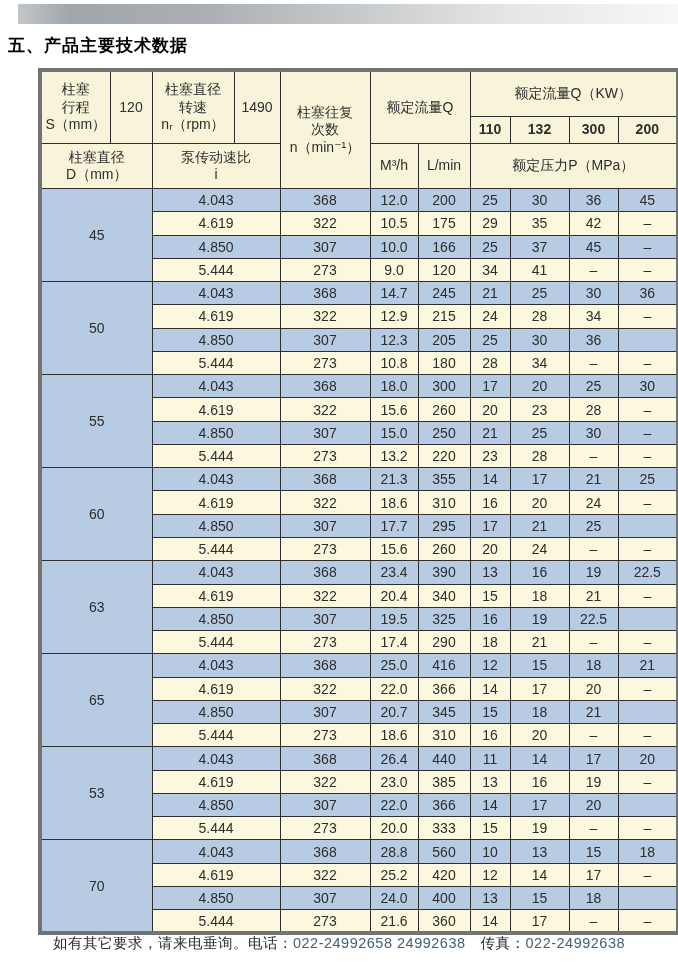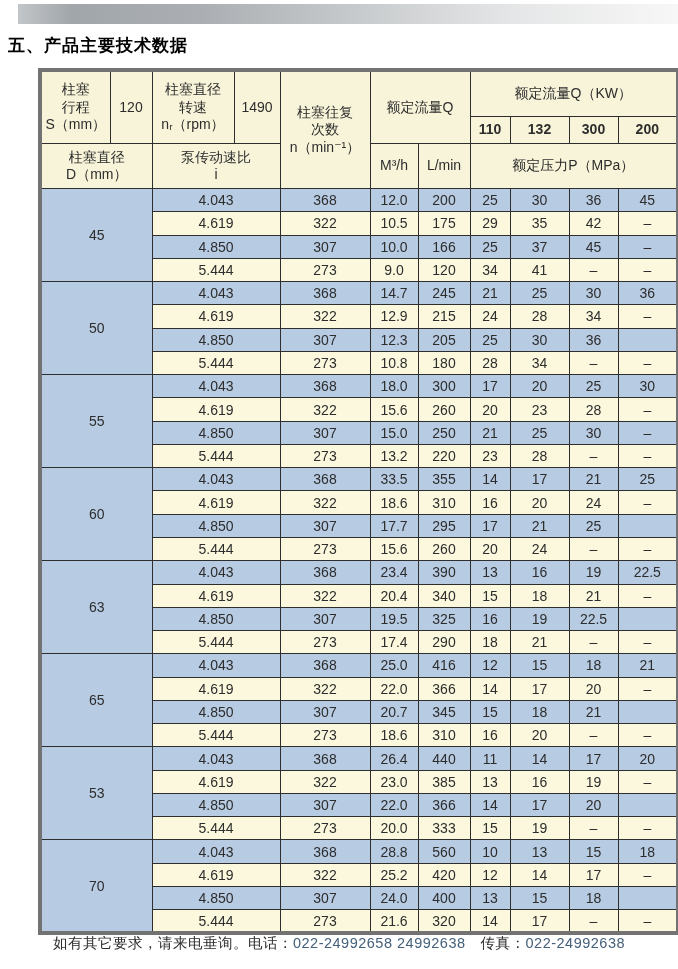--- a/index.html
+++ b/index.html
@@ -247,21 +247,21 @@
         <td colspan="1">220</td>
         <td colspan="1">23</td>
         <td colspan="1">28</td>
         <td colspan="1">–</td>
         <td colspan="1">–</td>
       </tr>
       <tr class="row-blue">
         <td rowspan="4" colspan="2" class="diam">60</td>
         <td colspan="2">4.043</td>
         <td colspan="1">368</td>
-        <td colspan="1">33.5</td>
+        <td colspan="1">21.3</td>
         <td colspan="1">355</td>
         <td colspan="1">14</td>
         <td colspan="1">17</td>
         <td colspan="1">21</td>
         <td colspan="1">25</td>
       </tr>
       <tr class="row-cream">
         <td colspan="2">4.619</td>
         <td colspan="1">322</td>
         <td colspan="1">18.6</td>
@@ -442,21 +442,21 @@
         <td colspan="1">400</td>
         <td colspan="1">13</td>
         <td colspan="1">15</td>
         <td colspan="1">18</td>
         <td colspan="1"></td>
       </tr>
       <tr class="row-cream">
         <td colspan="2">5.444</td>
         <td colspan="1">273</td>
         <td colspan="1">21.6</td>
-        <td colspan="1">320</td>
+        <td colspan="1">360</td>
         <td colspan="1">14</td>
         <td colspan="1">17</td>
         <td colspan="1">–</td>
         <td colspan="1">–</td>
       </tr>
     </tbody>
 </table>
 
 <div class="footer-note"><span>如有其它要求，请来电垂询。电话：</span><span class="num">022-24992658 24992638</span><span>　</span><span>传真：</span><span class="num">022-24992638</span></div>
 

